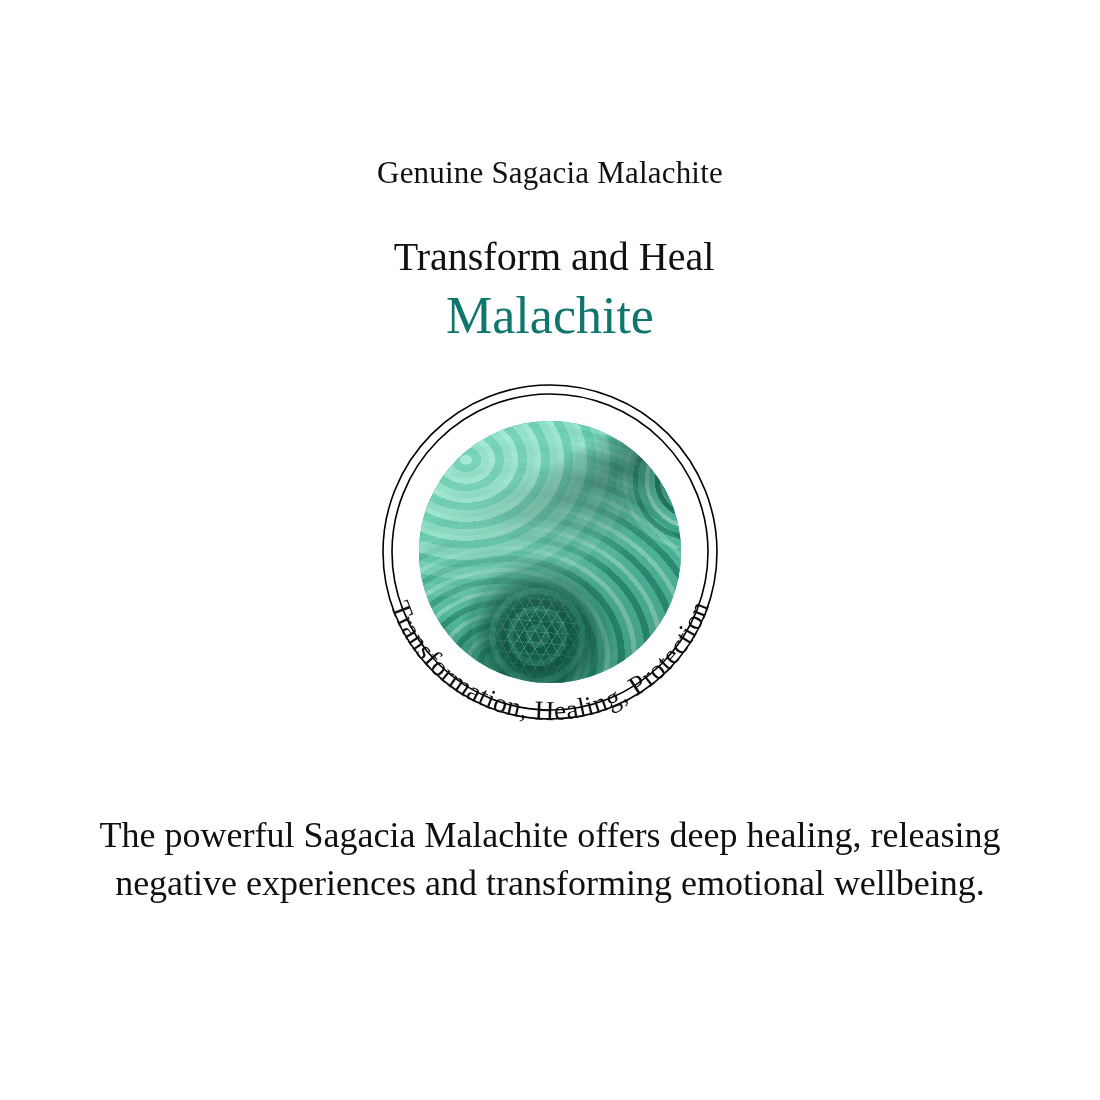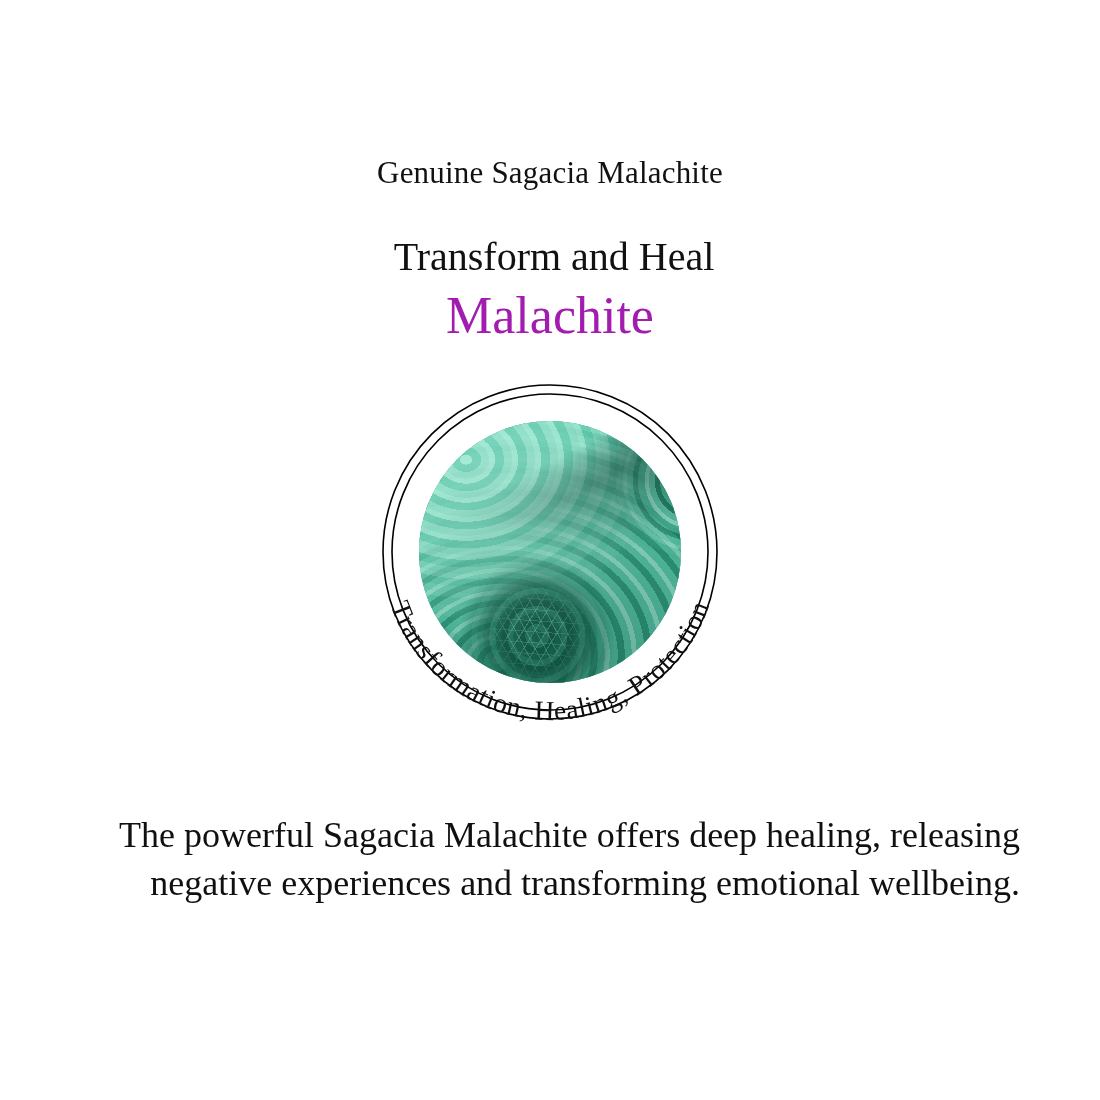--- a/index.html
+++ b/index.html
@@ -55,21 +55,21 @@
   .product-title {
     margin: 0;
     position: absolute;
     top: 287px;
     left: 0;
     width: 1100px;
     text-align: center;
     font-size: 52px;
     font-weight: 400;
     line-height: 1.1;
-    color: #a21caf;
+    color: #0f766e;
   }
 
   
   .badge {
     position: absolute;
     left: 550px;
     top: 552px;
     width: 420px;
     height: 420px;
     transform: translate(-50%, -50%);
@@ -195,21 +195,21 @@
   }
 
   
   .description {
     position: absolute;
     top: 812px;
     left: 50%;
     transform: translateX(-50%);
     width: 940px;
     margin: 0;
-    text-align: right;
+    text-align: center;
     font-size: 36px;
     line-height: 1.32;
     color: #101010;
   }
 </style>
 </head>
 <body>
 
 <div class="card">
 

